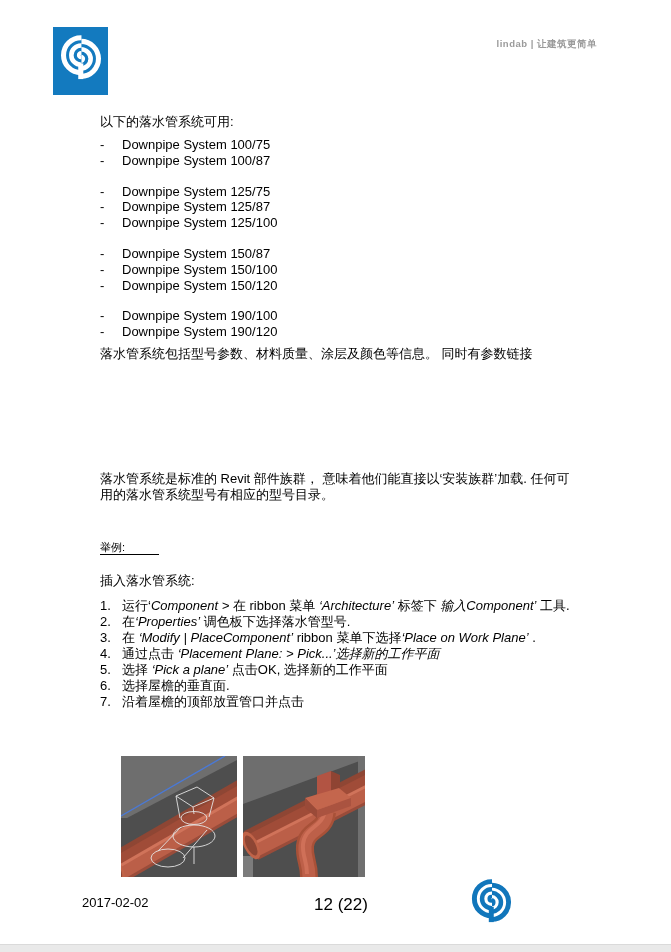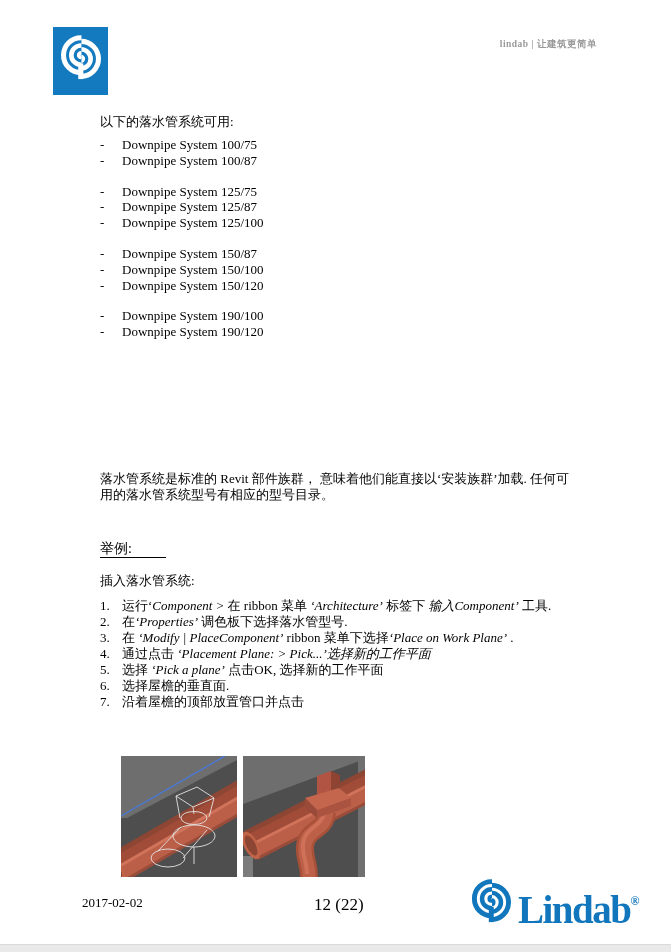--- a/index.html
+++ b/index.html
@@ -1,33 +1,33 @@
 <!DOCTYPE html>
 <html><head>
 <meta charset="utf-8">
 <style>
   html,body{margin:0;padding:0;background:#fff;}
   .page{
     position:relative;width:671px;height:952px;background:#ffffff;overflow:hidden;
-    font-family:Liberation Serif, serif;color:#000;
+    font-family:Liberation Sans, sans-serif;color:#000;
   }
   
   .logo-box{position:absolute;left:53px;top:27px;width:55px;height:68px;background:#137ABF;
     display:flex;align-items:flex-start;justify-content:center;}
   .logo-box svg{margin-top:7px;color:#ffffff;}
   .tagline{position:absolute;top:38px;right:74px;font-size:9.5px;font-weight:bold;color:#9a9a9a;letter-spacing:.5px;}
   
   .intro{position:absolute;left:100px;top:113px;font-size:13px;}
   .dp-groups{position:absolute;left:100px;top:137px;font-size:13px;}
   .dp-group{margin-bottom:15px;}
   .dp-item{display:flex;line-height:15.8px;}
   .dp-dash{width:22px;}
   .para{position:absolute;left:100px;font-size:13px;line-height:16px;white-space:nowrap;}
   .p1{top:346px;} .p2{top:411px;} .p3{top:471px;}
-  .example{position:absolute;left:100px;top:540px;font-size:14px;}
+  .example{position:absolute;left:100px;top:540px;font-size:11px;}
   .example .ul{border-bottom:1px solid #000;padding-right:34px;padding-bottom:1px;}
   .insert{position:absolute;left:100px;top:572px;font-size:13px;}
   .steps{position:absolute;left:100px;top:598px;font-size:13px;line-height:16px;}
   .step{display:flex;white-space:nowrap;}
   .step-num{width:22px;flex:0 0 22px;}
   .it{font-style:italic;}
   
   .fig{position:absolute;top:756px;}
   .fig-left{left:121px;width:116px;height:121px;}
   .fig-right{left:243px;width:122px;height:121px;}
@@ -123,20 +123,21 @@
           <span>Downpipe System 190/100</span>
         </div>
         <div class="dp-item">
           <span class="dp-dash">-</span>
           <span>Downpipe System 190/120</span>
         </div>
       </div>
     </div>
 
   <div class="para p1">
+      <div>落水管系统包括型号参数、材料质量、涂层及颜色等信息。 同时有参数链接</div>
     </div>
   <div class="para p3">
       <div>落水管系统是标准的 Revit 部件族群， 意味着他们能直接以‘安装族群’加载. 任何可</div>
       <div>用的落水管系统型号有相应的型号目录。</div>
     </div>
 
   <div class="example"><span class="ul">举例:</span></div>
   <div class="insert">插入落水管系统:</div>
   <div class="steps">
       <div class="step">
@@ -226,17 +227,16 @@
       </g>
     </svg>
   </div>
 
   <div class="footer-date">2017-02-02</div>
   <div class="footer-page">12 (22)</div>
   <div class="footer-logo">
     <svg viewBox="0 0 100 100" width="45" height="45">
         <use href="#swirl-g"></use>
       </svg>
-    <span class="footer-brand"><span>Lindab</span><span class="footer-reg">®</span></span>
   </div>
 
   <div class="bottom-strip"></div>
 </div>
 
 </body></html>

